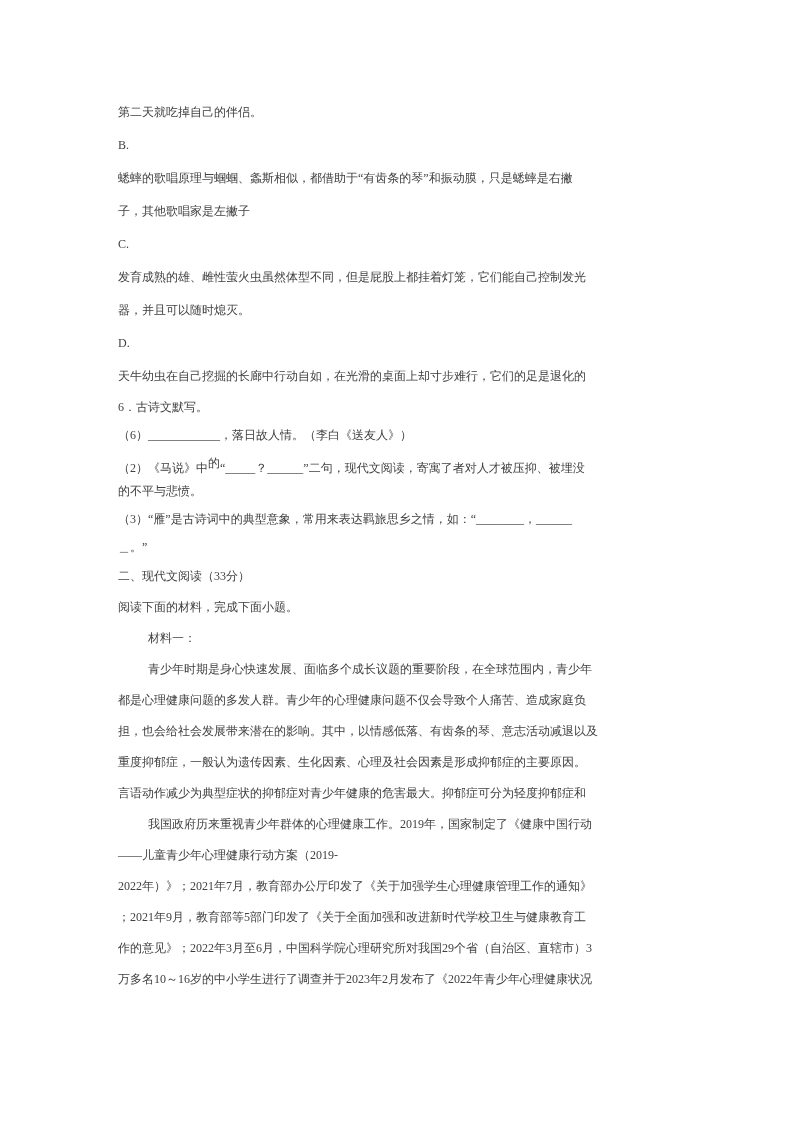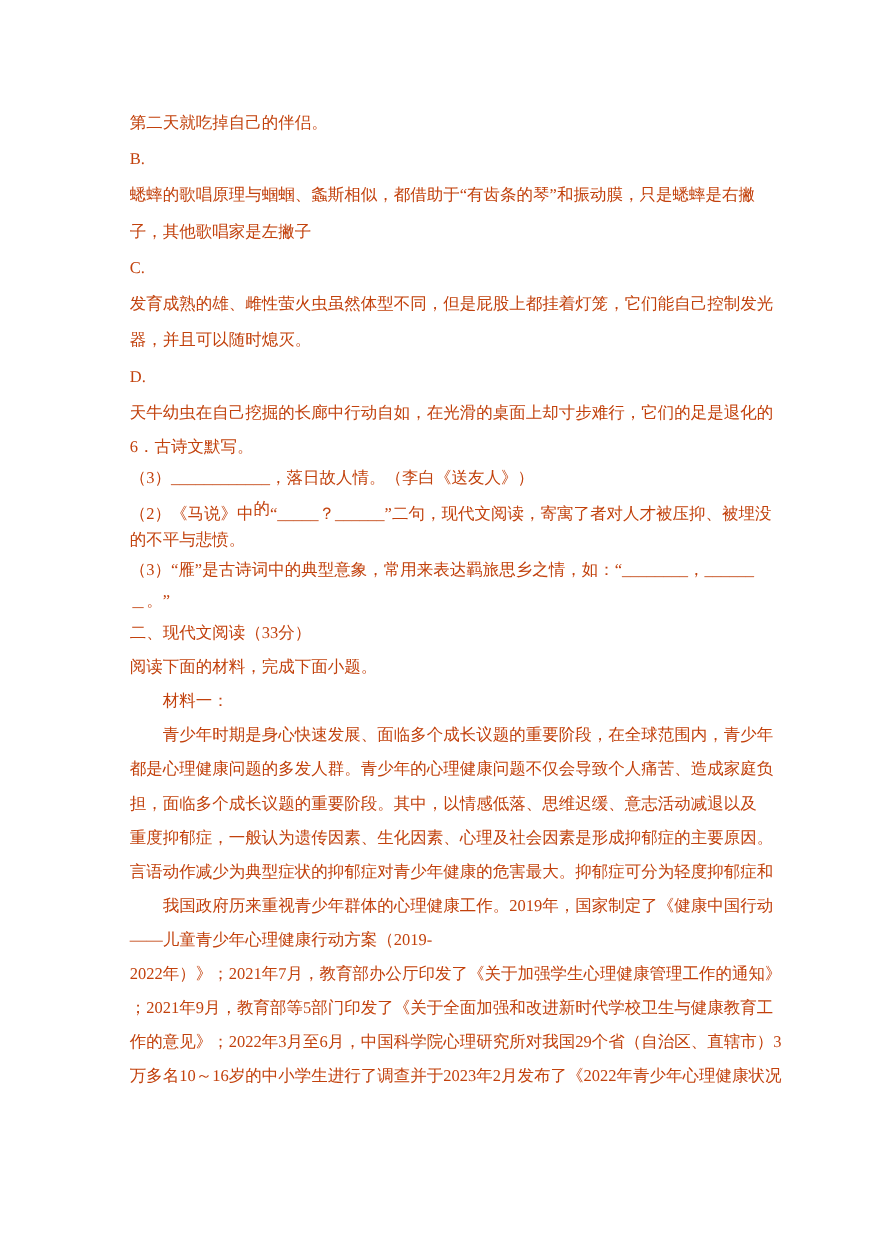--- a/index.html
+++ b/index.html
@@ -16,23 +16,23 @@
     font-family: "Liberation Serif", "DejaVu Serif", serif;
     color: #000000;
   }
   .content {
     position: absolute;
     left: 118px;
     top: 96px;
     width: 575px;
   }
   .line {
-    font-size: 15px;
+    font-size: 12px;
     white-space: nowrap;
-    color: #c2410c;
+    color: #404040;
   }
   .h33 { height: 33px; line-height: 33px; }
   .h28 { height: 28px; line-height: 28px; }
   .h31 { height: 31px; line-height: 31px; }
   .bold { font-weight: 400; }
   .indent { padding-left: 30px; }
   .sup { vertical-align: 5px; }
 </style>
 </head>
 <body style="background: rgb(255, 255, 255);">
@@ -42,33 +42,33 @@
     <div class="line h33">第二天就吃掉自己的伴侣。</div>
     <div class="line h33">B.</div>
     <div class="line h33">蟋蟀的歌唱原理与蝈蝈、螽斯相似，都借助于“有齿条的琴”和振动膜，只是蟋蟀是右撇</div>
     <div class="line h33">子，其他歌唱家是左撇子</div>
     <div class="line h33">C.</div>
     <div class="line h33">发育成熟的雄、雌性萤火虫虽然体型不同，但是屁股上都挂着灯笼，它们能自己控制发光</div>
     <div class="line h33">器，并且可以随时熄灭。</div>
     <div class="line h33">D.</div>
     <div class="line h33">天牛幼虫在自己挖掘的长廊中行动自如，在光滑的桌面上却寸步难行，它们的足是退化的</div>
     <div class="line h28">6．古诗文默写。</div>
-    <div class="line h28">（3）____________，落日故人情。（李白《送友人》）</div>
+    <div class="line h28">（6）____________，落日故人情。（李白《送友人》）</div>
     <div class="line h28">
       <span>（2）《马说》中</span><span class="sup">的</span><span>“_____？______”二句，现代文阅读，寄寓了者对人才被压抑、被埋没</span>
     </div>
     <div class="line h28">的不平与悲愤。</div>
     <div class="line h28">（3）“雁”是古诗词中的典型意象，常用来表达羁旅思乡之情，如：“________，______</div>
     <div class="line h28">＿。”</div>
     <div class="line h31 bold">二、现代文阅读（33分）</div>
     <div class="line h31">阅读下面的材料，完成下面小题。</div>
     <div class="line h31 indent">材料一：</div>
     <div class="line h31 indent">青少年时期是身心快速发展、面临多个成长议题的重要阶段，在全球范围内，青少年</div>
     <div class="line h31">都是心理健康问题的多发人群。青少年的心理健康问题不仅会导致个人痛苦、造成家庭负</div>
-    <div class="line h31">担，面临多个成长议题的重要阶段。其中，以情感低落、思维迟缓、意志活动减退以及</div>
+    <div class="line h31">担，也会给社会发展带来潜在的影响。其中，以情感低落、有齿条的琴、意志活动减退以及</div>
     <div class="line h31">重度抑郁症，一般认为遗传因素、生化因素、心理及社会因素是形成抑郁症的主要原因。</div>
     <div class="line h31">言语动作减少为典型症状的抑郁症对青少年健康的危害最大。抑郁症可分为轻度抑郁症和</div>
     <div class="line h31 indent">我国政府历来重视青少年群体的心理健康工作。2019年，国家制定了《健康中国行动</div>
     <div class="line h31">——儿童青少年心理健康行动方案（2019-</div>
     <div class="line h31">2022年）》；2021年7月，教育部办公厅印发了《关于加强学生心理健康管理工作的通知》</div>
     <div class="line h31">；2021年9月，教育部等5部门印发了《关于全面加强和改进新时代学校卫生与健康教育工</div>
     <div class="line h31">作的意见》；2022年3月至6月，中国科学院心理研究所对我国29个省（自治区、直辖市）3</div>
     <div class="line h31">万多名10～16岁的中小学生进行了调查并于2023年2月发布了《2022年青少年心理健康状况</div>
   </div>
 </div>

